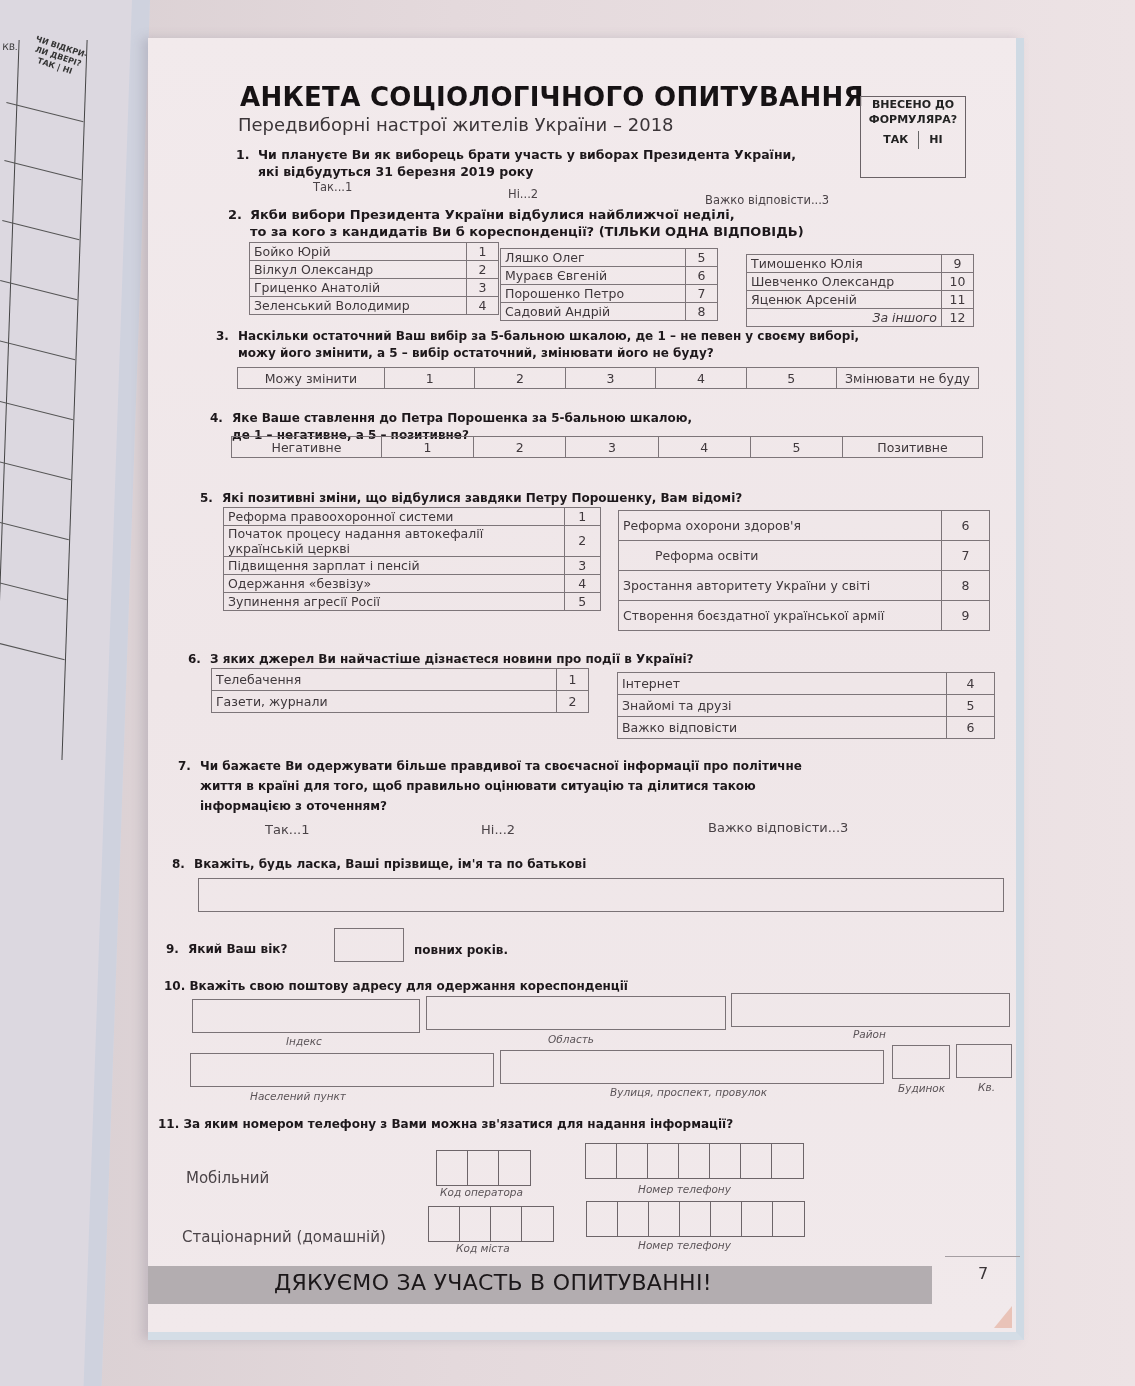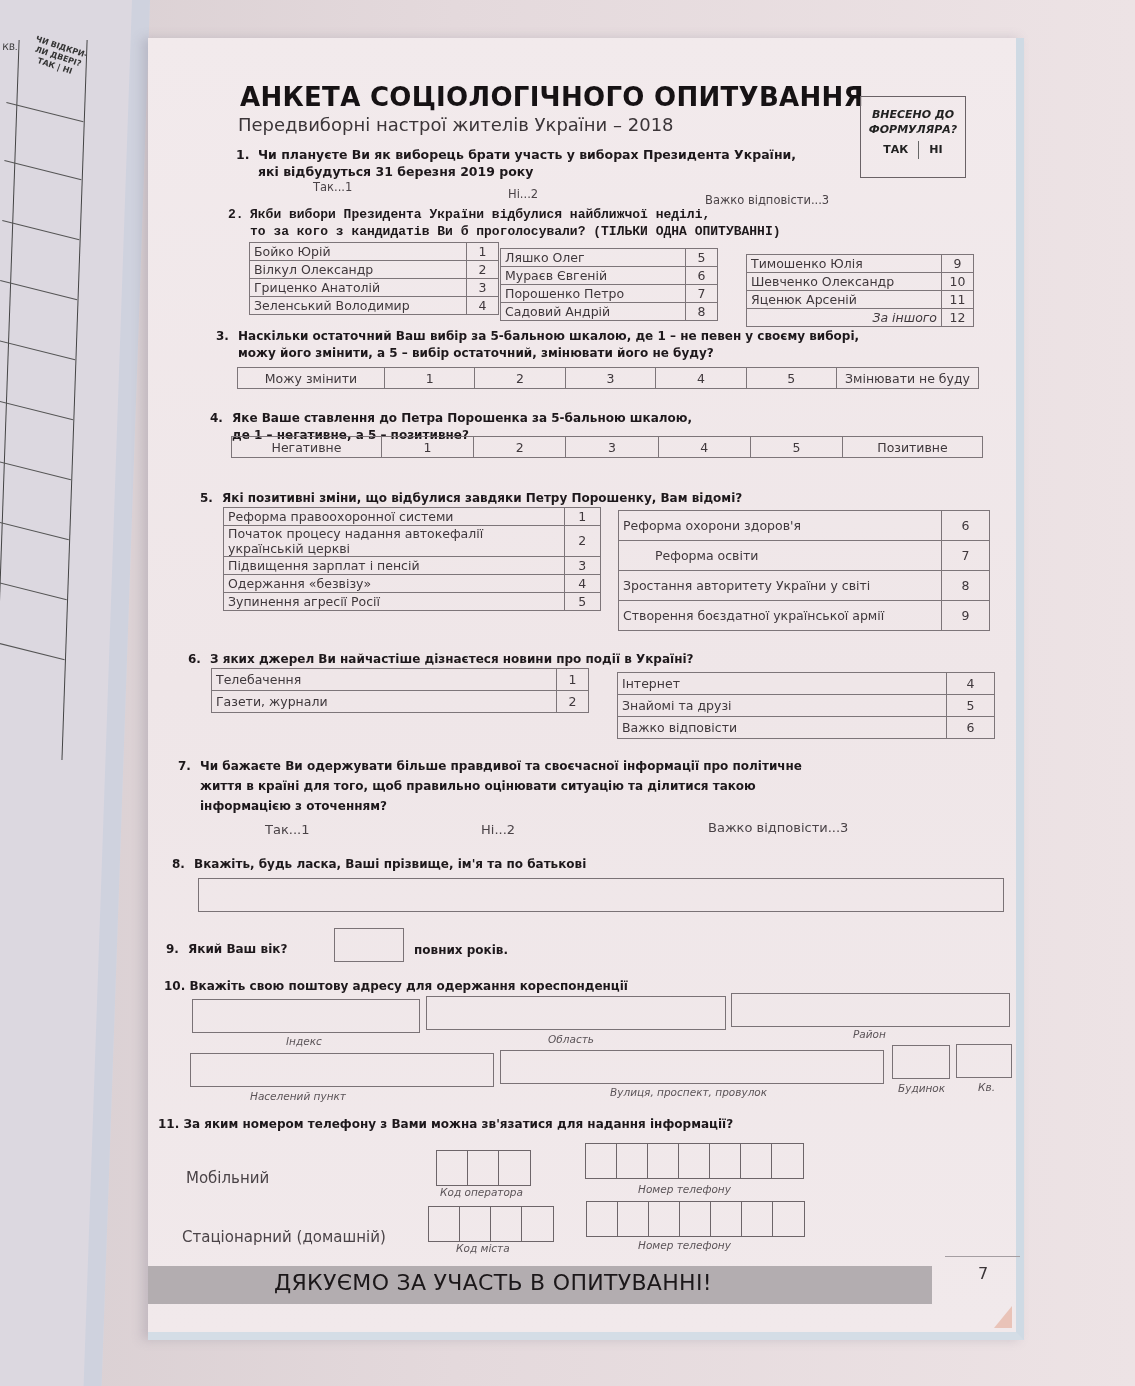--- a/index.html
+++ b/index.html
@@ -44,21 +44,21 @@
   .abs { position: absolute; }
   .title {
     left: 92px; top: 44px; font-size: 26px; font-weight: bold; letter-spacing: 0.3px;
     color: #161214; font-family: "DejaVu Sans", sans-serif;
   }
   .subtitle { left: 90px; top: 76px; font-size: 18px; color: #3b3538; }
   .stamp-box {
     left: 712px; top: 58px; width: 106px; height: 82px;
     border: 1px solid #6a6266; text-align: center;
   }
-  .stamp-title { font-size: 11px; font-weight: bold; line-height: 15px; margin-top: 10px; color: #222; font-style: italic; }
+  .stamp-title { font-size: 11px; font-weight: bold; line-height: 15px; color: #222; }
   .stamp-opts { display: flex; justify-content: center; gap: 10px; margin-top: 6px; font-size: 11px; font-weight: bold; color: #222; }
   .stamp-sep { width: 1px; height: 18px; background: #666; margin-top: -2px; }
   .q {
     font-weight: bold; font-size: 12px; color: #1d181b; line-height: 17px;
   }
   .q .num { display: inline-block; width: 22px; }
   .answers { font-size: 11.5px; color: #4a4347; }
   table.opts {
     border-collapse: collapse; position: absolute;
     font-size: 12.5px; color: #3f383c;
@@ -127,23 +127,23 @@
   </div>
 
   <div class="abs q" style="left:88px; top:108px; font-size:12.5px;">
     <span class="num">1.</span><span>Чи плануєте Ви як виборець брати участь у виборах Президента України,</span><br>
     <span class="num"></span><span>які відбудуться 31 березня 2019 року</span>
   </div>
   <div class="abs answers" style="left:165px; top:142px;">Так...1</div>
   <div class="abs answers" style="left:360px; top:149px;">Ні...2</div>
   <div class="abs answers" style="left:557px; top:155px;">Важко відповісти...3</div>
 
-  <div class="abs q" style="left:80px; top:168px; font-size:13px;font-family:Liberation Mono, monospace;">
+  <div class="abs q" style="left:80px; top:168px; font-size:13px;">
     <span class="num">2.</span><span>Якби вибори Президента України відбулися найближчої неділі,</span><br>
-    <span class="num"></span><span>то за кого з кандидатів Ви б проголосували? (ТІЛЬКИ ОДНА ОПИТУВАННІ)</span>
+    <span class="num"></span><span>то за кого з кандидатів Ви б кореспонденції? (ТІЛЬКИ ОДНА ВІДПОВІДЬ)</span>
   </div>
   <table class="opts" style="left:101px; top:204px; width:250px;">
     <tbody>
         <tr>
           <td>Бойко Юрій</td>
           <td class="n">1</td>
         </tr>
     <tr>
           <td>Вілкул Олександр</td>
           <td class="n">2</td>

